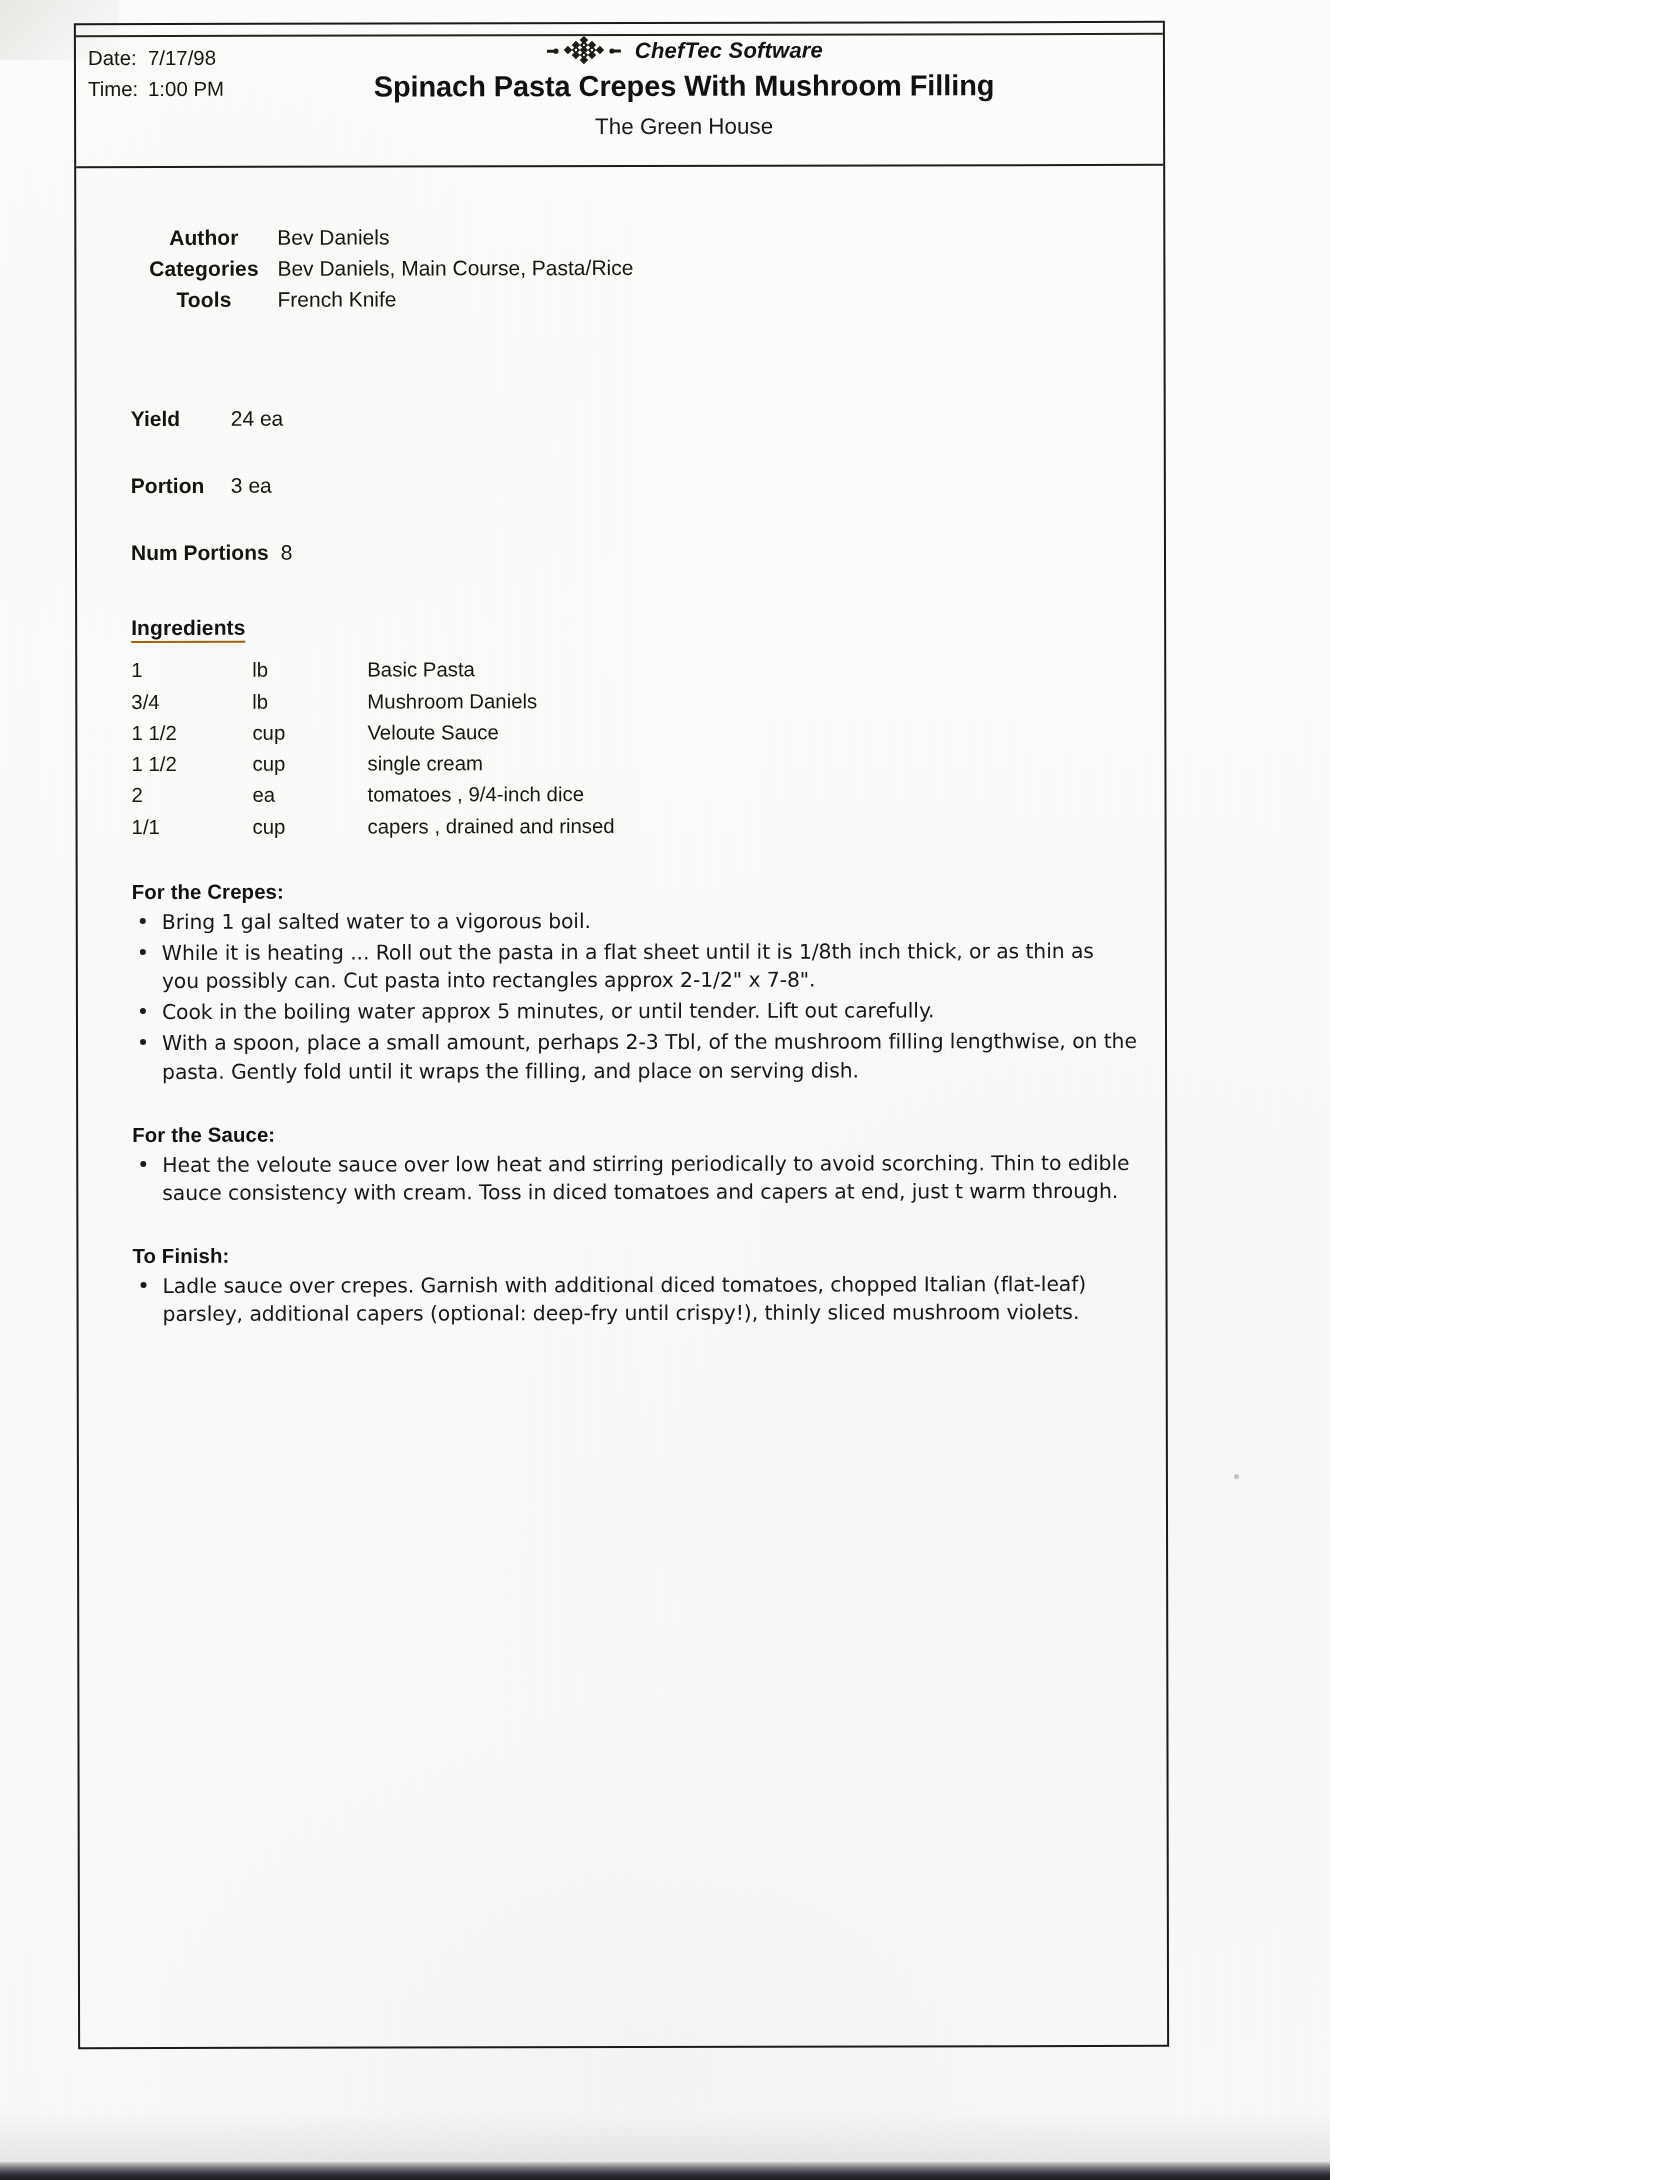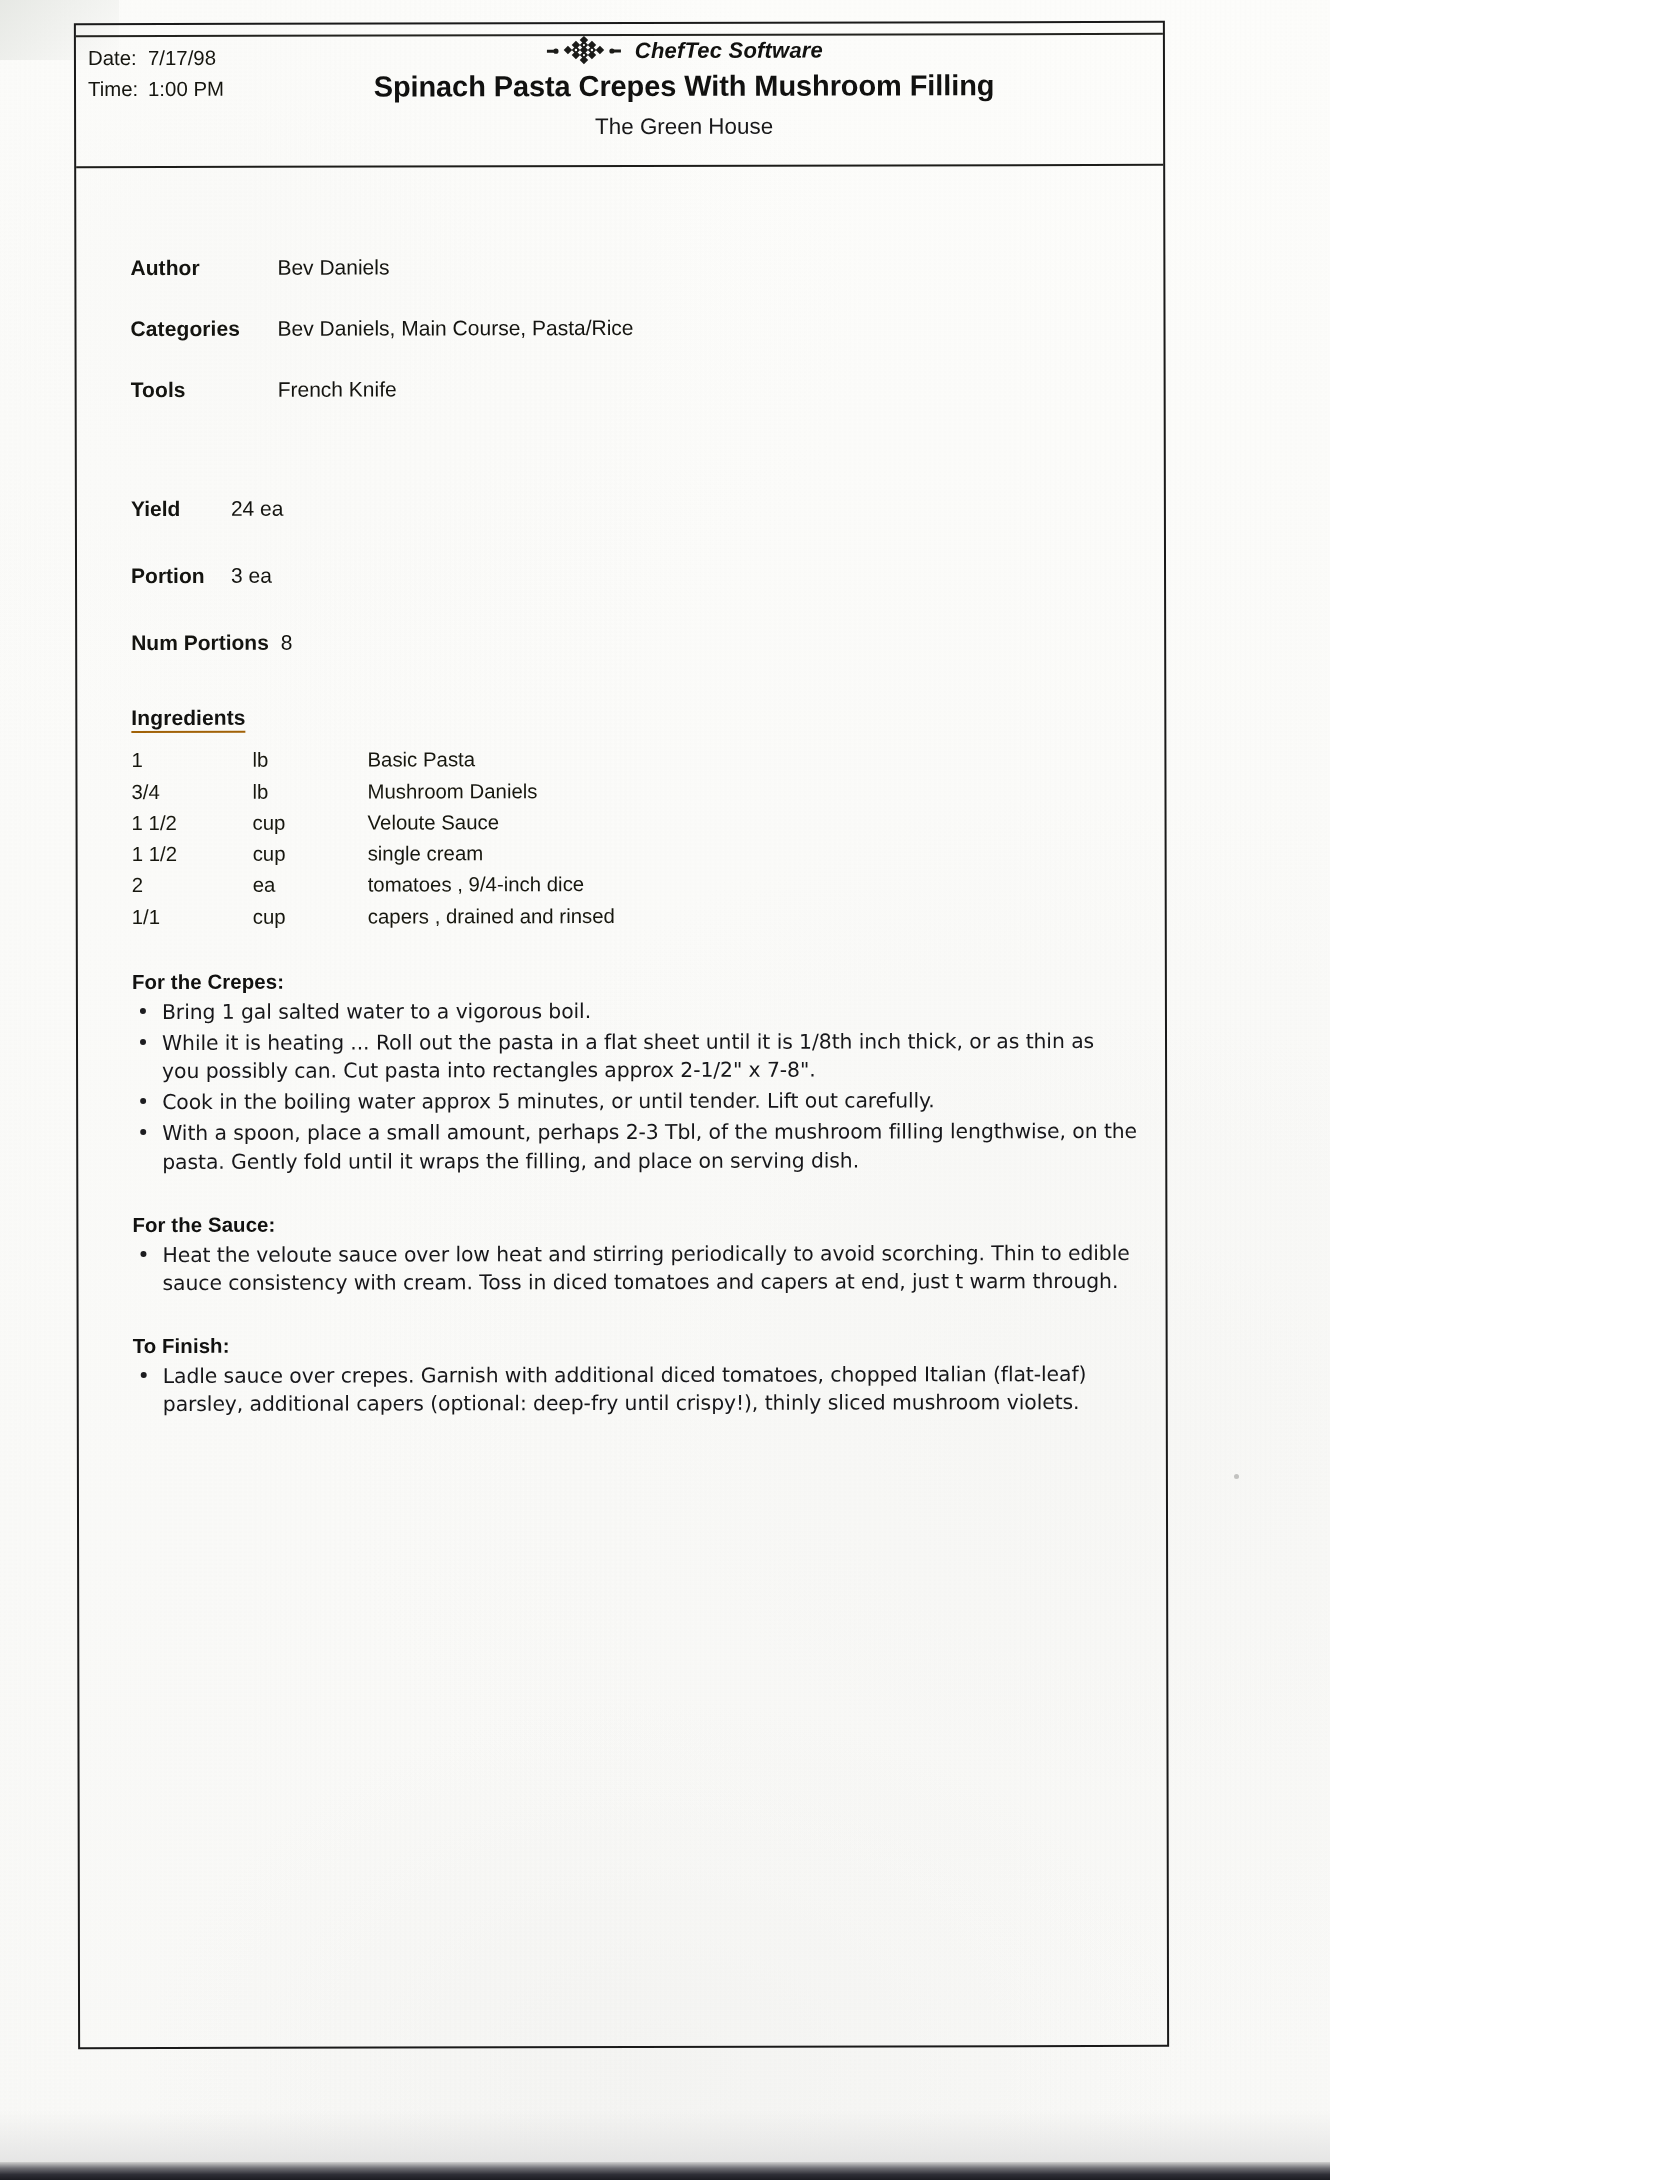--- a/index.html
+++ b/index.html
@@ -159,22 +159,23 @@
   .meta-table {
     font-size: 21px;
     color: #141410;
     line-height: 1.48;
   }
   .meta-row { display: flex; align-items: baseline; }
   .meta-key {
     font-weight: bold;
     min-width: 147px;
     letter-spacing: 0.1px;
-  }
-  .meta-val { font-weight: normal; margin-top: 30px; }
+    text-align: center;
+  }
+  .meta-val { font-weight: normal; }
 
   .yield-block {
     margin-top: 52px;
     font-size: 21px;
     color: #141410;
     line-height: 1.48;
   }
   .yield-row { display: flex; align-items: baseline; }
   .yield-key {
     font-weight: bold;

